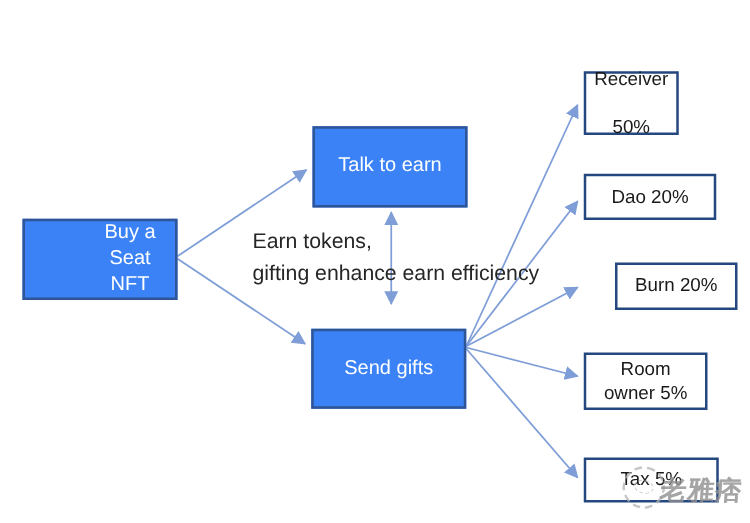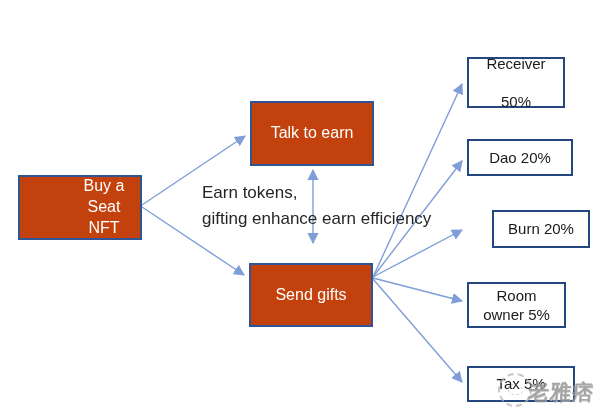--- a/index.html
+++ b/index.html
@@ -24,21 +24,21 @@
     box-sizing: border-box;
     display: flex;
     flex-direction: column;
     align-items: center;
     justify-content: center;
     text-align: center;
     z-index: 2;
     line-height: 1.3;
   }
   .node-filled {
-    background: #c2410c;
+    background: #3b82f6;
     border: 2px solid #2f5597;
     color: #ffffff;
     font-size: 16px;
     align-items: center;
   }
   .node-outlined {
     background: #ffffff;
     border: 2px solid #24477f;
     color: #1a1a1a;
     font-size: 15px;
@@ -120,21 +120,21 @@
   </div>
 
   <div class="node node-filled" style="left:250px; top:101px; width:124px; height:65px;">
     <span>Talk to earn</span>
   </div>
 
   <div class="node node-filled" style="left:249px; top:247px; width:124px; height:64px;margin-top:16px;">
     <span>Send gifts</span>
   </div>
 
-  <div class="node node-outlined" style="left:467px; top:57px; width:98px; height:51px;gap:19px;">
+  <div class="node node-outlined" style="left:467px; top:57px; width:76px; height:51px;gap:19px;">
     <span>Receiver</span>
     <span>50%</span>
   </div>
 
   <div class="node node-outlined" style="left:467px; top:139px; width:106px; height:37px;">
     <span>Dao 20%</span>
   </div>
 
   <div class="node node-outlined" style="left:467px; top:210px; width:98px; height:38px;margin-left:25px;">
     <span>Burn 20%</span>

